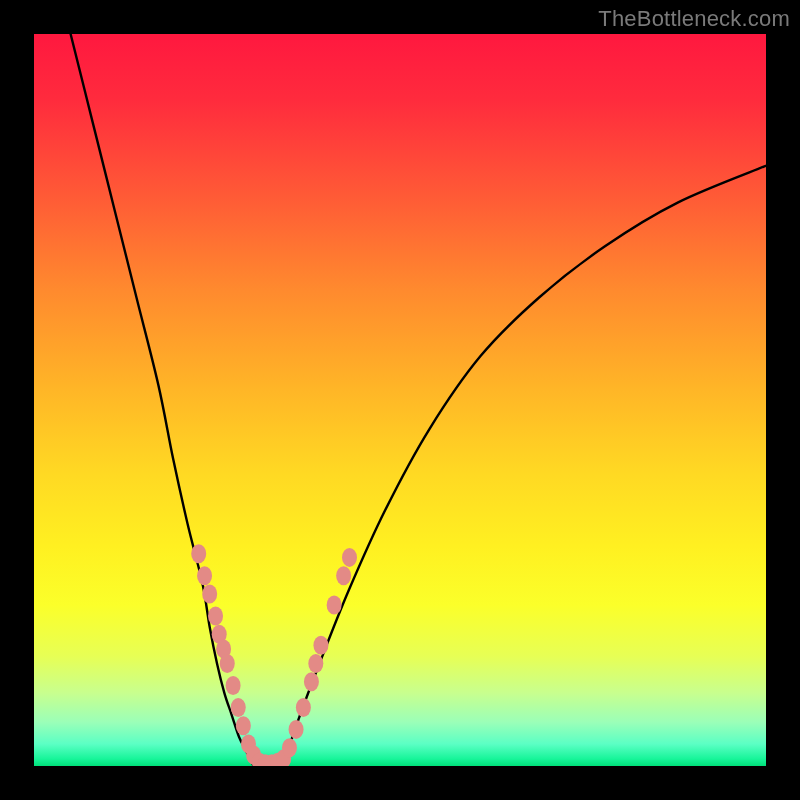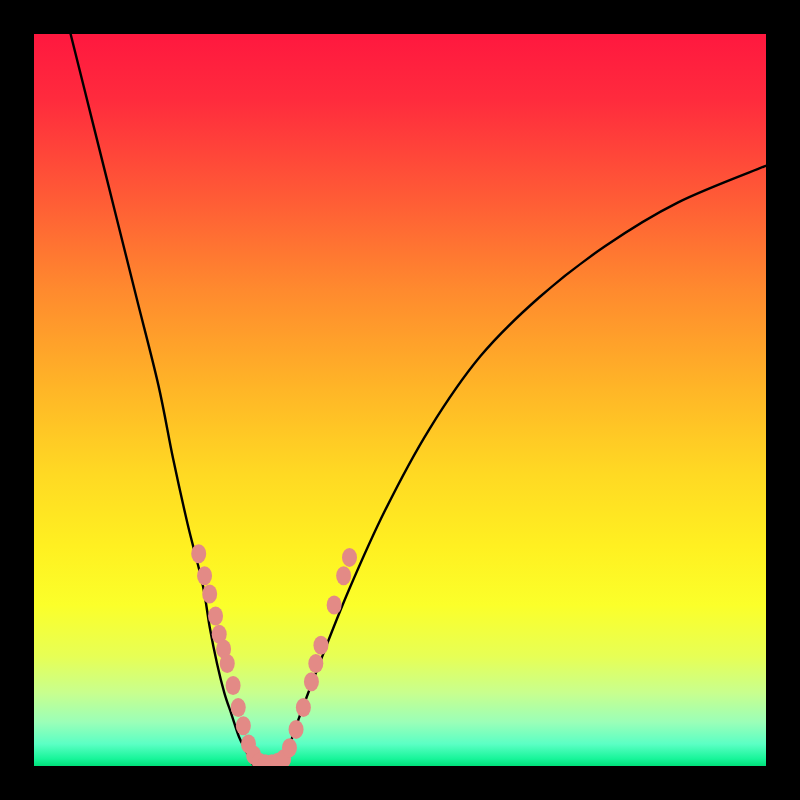--- a/index.html
+++ b/index.html
@@ -68,20 +68,21 @@
   }
   .bead {
     fill: #e38a86;
     stroke: none;
   }
 </style>
 </head>
 <body>
 
 <div class="frame">
+  <div class="watermark">TheBottleneck.com</div>
 
   <div class="plot-area">
     <svg class="curves" viewBox="0 0 732 732" preserveAspectRatio="none">
       <path id="curve-left" class="curve" d="M 36.6 0 C 40.260000000000005 14.640000000000006, 51.24 58.560000000000045, 58.56 87.84000000000003 C 65.88 117.12000000000002, 73.19999999999999 146.39999999999995, 80.52 175.67999999999995 C 87.84 204.95999999999995, 95.16 234.23999999999998, 102.48 263.52 C 109.80000000000001 292.8, 118.34 324.52, 124.44000000000001 351.36 C 130.54000000000002 378.20000000000005, 134.20000000000002 401.38, 139.08 424.56 C 143.96 447.74, 148.84 469.7, 153.72 490.44 C 158.6 511.18, 164.70000000000002 531.92, 168.36 549 C 172.02 566.08, 173.24 579.5, 175.68 592.92 C 178.12 606.3399999999999, 180.56 618.54, 183 629.52 C 185.44 640.5, 187.88 650.26, 190.32 658.8 C 192.76 667.3399999999999, 195.20000000000002 673.4399999999999, 197.64000000000001 680.76 C 200.08 688.08, 202.52 696.62, 204.96 702.72 C 207.4 708.82, 209.83999999999997 712.48, 212.27999999999997 717.36 C 214.71999999999997 722.24, 218.38 729.56, 219.6 732"></path>
       <path id="curve-floor" class="curve" d="M 219.6 732 C 220.82 732, 224.48 732, 226.92 732 C 229.35999999999999 732, 231.8 732, 234.24 732 C 236.68 732, 239.12 732, 241.56 732 C 244 732, 247.66000000000003 732, 248.88000000000002 732"></path>
       <path id="curve-right" class="curve" d="M 248.88000000000002 732 C 251.32000000000002 724.6800000000001, 257.41999999999996 705.1600000000001, 263.52 688.08 C 269.62 671, 276.94 651.48, 285.48 629.52 C 294.02000000000004 607.56, 303.78 581.9399999999999, 314.76 556.3199999999999 C 325.74 530.6999999999999, 337.94 502.64, 351.36 475.8 C 364.78000000000003 448.96000000000004, 379.42 420.9, 395.28000000000003 395.28 C 411.14000000000004 369.65999999999997, 428.21999999999997 344.03999999999996, 446.52 322.08 C 464.82 300.12, 484.34 281.82, 505.08 263.52 C 525.8199999999999 245.21999999999997, 547.7800000000001 228.13999999999996, 570.96 212.27999999999997 C 594.14 196.42, 617.3199999999999 181.78, 644.16 168.36 C 671 154.94000000000003, 717.36 137.85999999999999, 732 131.76"></path>
       <g id="beads">
           <ellipse class="bead" cx="164.70000000000002" cy="519.72" rx="7.5" ry="9.5"></ellipse>
           <ellipse class="bead" cx="170.556" cy="541.6800000000001" rx="7.5" ry="9.5"></ellipse>
           <ellipse class="bead" cx="175.68" cy="559.98" rx="7.5" ry="9.5"></ellipse>

